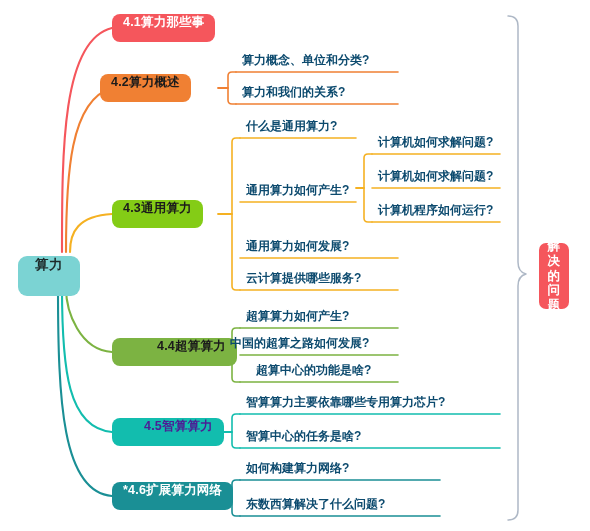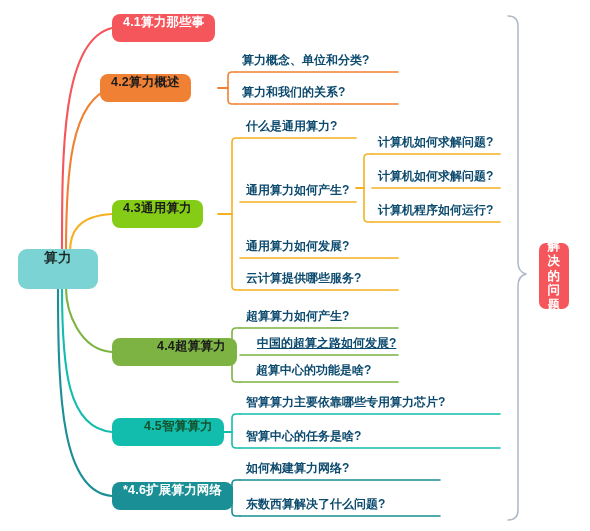--- a/index.html
+++ b/index.html
@@ -129,21 +129,21 @@
     <path d="M 240 448 L 500 448" fill="none" stroke="#12BDAE" stroke-width="1.6" stroke-linecap="round"></path>
 
     <path d="M 240 480 L 236 480 Q 232 480 232 484 L 232 512 Q 232 516 236 516 L 240 516" fill="none" stroke="#1A8F95" stroke-width="1.6" stroke-linecap="round"></path>
     <path d="M 218 496 L 232 496" fill="none" stroke="#1A8F95" stroke-width="1.8" stroke-linecap="round"></path>
     <path d="M 240 480 L 440 480" fill="none" stroke="#1A8F95" stroke-width="1.6" stroke-linecap="round"></path>
     <path d="M 240 516 L 440 516" fill="none" stroke="#1A8F95" stroke-width="1.6" stroke-linecap="round"></path>
 
     <path d="M 508 16 Q 518 16 518 26 L 518 262 Q 518 272 526 274 Q 518 276 518 286 L 518 510 Q 518 520 508 520" fill="none" stroke="#AEB8C6" stroke-width="1.5" stroke-linecap="round" stroke-linejoin="round"></path>
   </svg>
 
-  <div class="node root" style="left:18px; top:249px; width:80px; height:40px;">
+  <div class="node root" style="left:18px; top:256px; width:62px; height:40px;">
     <span>算力</span>
   </div>
 
   <div class="node branch" style="left:112px; top:14px; height:28px; background:#F5565C; color:#ffffff;">
     <span>4.1算力那些事</span>
   </div>
 
   <div class="node branch" style="left:100px; top:74px; height:28px; background:#F08033; color:#1b1b1b;">
     <span>4.2算力概述</span>
   </div>
@@ -179,28 +179,28 @@
   <div class="node leaf" style="left:374px; top:200px; height:22px;">
     <span class="txt">计算机程序如何运行?</span>
   </div>
 
   <div class="node branch" style="left:112px; top:338px; height:28px; background:#7CB342; color:#1b1b1b;padding-left:45px;">
     <span>4.4超算算力</span>
   </div>
   <div class="node leaf" style="left:242px; top:306px; height:22px;">
     <span class="txt">超算算力如何产生?</span>
   </div>
-  <div class="node leaf" style="left:253px; top:333px; height:22px;text-decoration:underline;">
+  <div class="node leaf" style="left:226px; top:333px; height:22px;">
     <span class="txt">中国的超算之路如何发展?</span>
   </div>
   <div class="node leaf" style="left:242px; top:360px; height:22px;margin-left:10px;">
     <span class="txt">超算中心的功能是啥?</span>
   </div>
 
-  <div class="node branch" style="left:112px; top:418px; height:28px; background:#12BDAE; color:#14532d;padding-left:32px;">
+  <div class="node branch" style="left:112px; top:418px; height:28px; background:#12BDAE; color:#4c1d95;padding-left:32px;">
     <span>4.5智算算力</span>
   </div>
   <div class="node leaf" style="left:242px; top:392px; height:22px;">
     <span class="txt">智算算力主要依靠哪些专用算力芯片?</span>
   </div>
   <div class="node leaf" style="left:242px; top:426px; height:22px;">
     <span class="txt">智算中心的任务是啥?</span>
   </div>
 
   <div class="node branch" style="left:112px; top:482px; height:28px; background:#1A8F95; color:#ffffff;border-radius:8px;">

